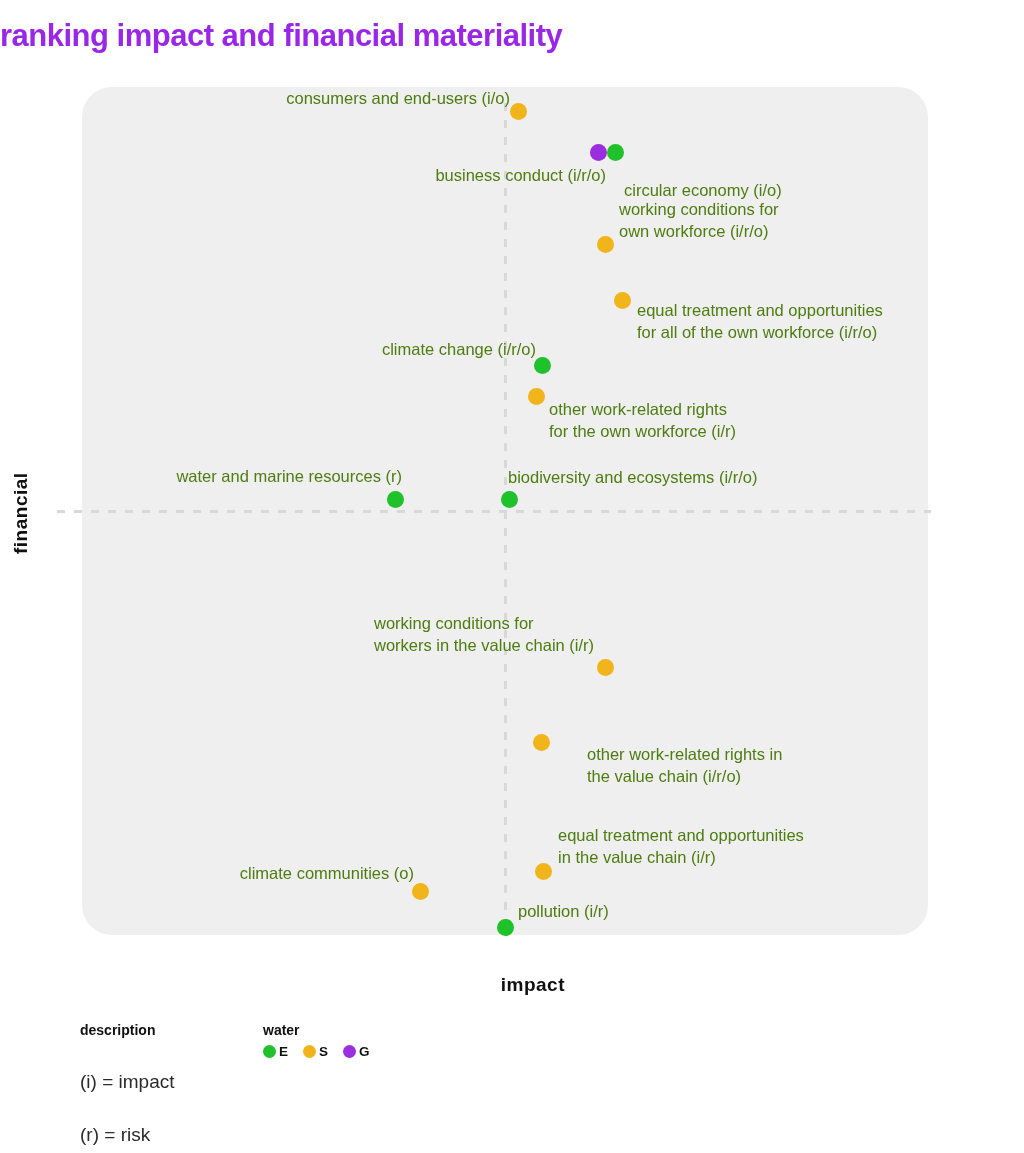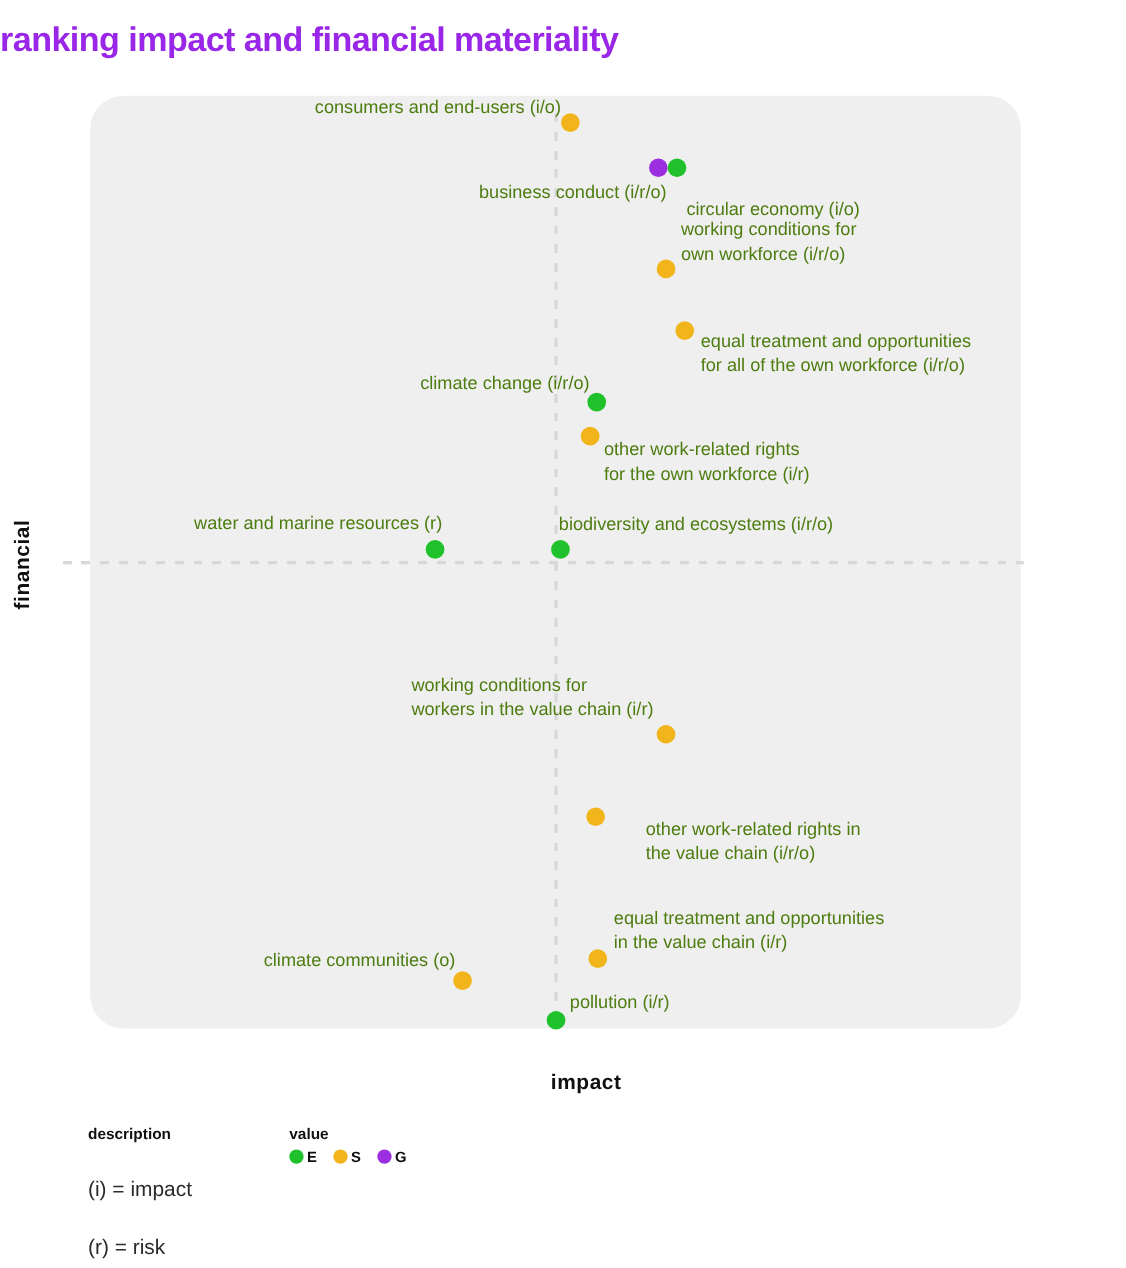--- a/index.html
+++ b/index.html
@@ -78,21 +78,21 @@
   <div class="x-axis-label">impact</div>
 
   <div class="legend-desc">
     <div class="head">description</div>
     <div class="line">(i) = impact</div>
     <div class="line">(r) = risk</div>
     <div class="line">(o) = opportunity</div>
   </div>
 
   <div class="legend-type">
-    <div class="head">value</div>
+    <div class="head">water</div>
     <div class="row" id="legend-type-row">
         <div class="legend-item">
           <span class="legend-dot" style="background: rgb(31, 194, 42);"></span>
           <span class="lab">E</span>
         </div>
         <div class="legend-item">
           <span class="legend-dot" style="background: rgb(241, 181, 27);"></span>
           <span class="lab">S</span>
         </div>
         <div class="legend-item">

